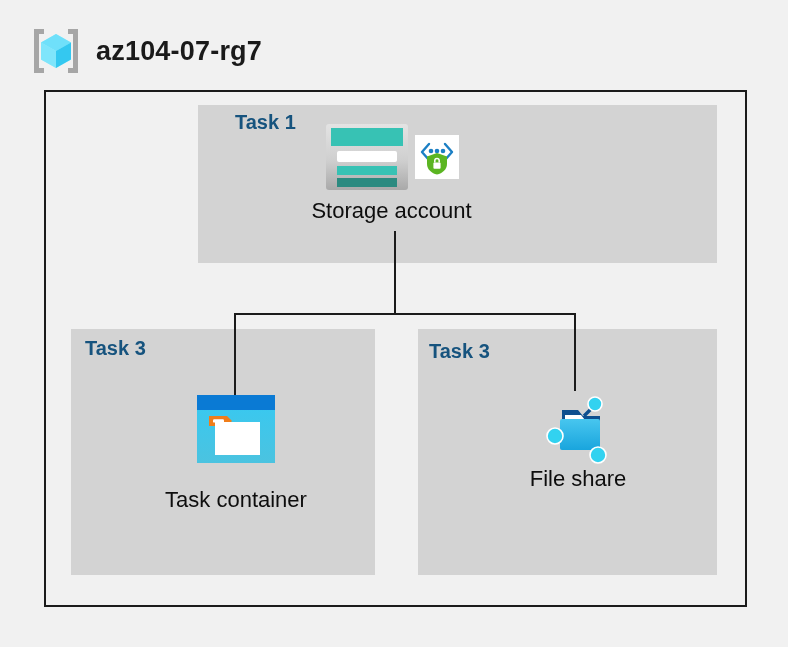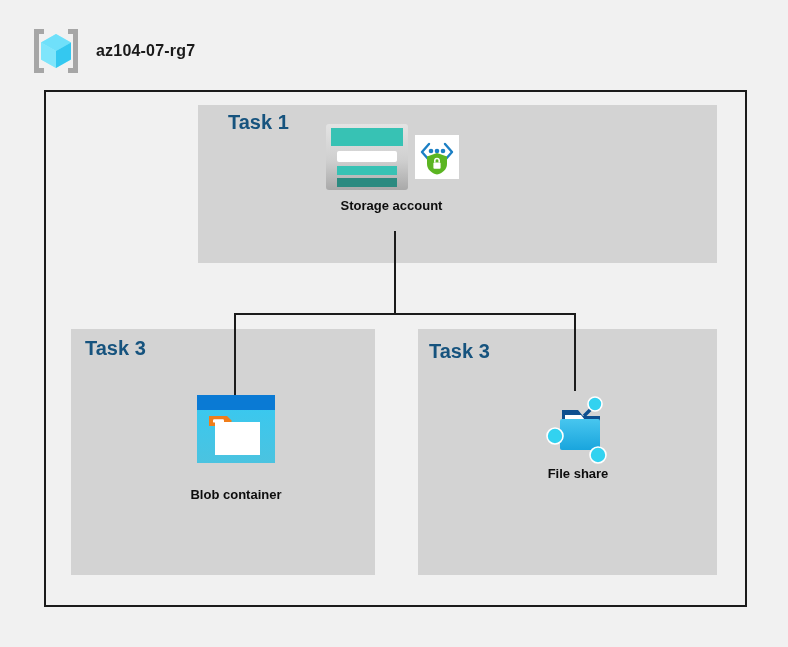--- a/index.html
+++ b/index.html
@@ -23,21 +23,21 @@
     display: flex;
     align-items: center;
     gap: 14px;
   }
   #rg-header .rg-icon {
     width: 52px;
     height: 50px;
     display: block;
   }
   #rg-title {
-    font-size: 16px;
+    font-size: 27px;
     font-weight: bold;
     color: #1a1a1a;
     letter-spacing: 0.2px;
     white-space: nowrap;
   }
 
   
   #rg-frame {
     position: absolute;
     left: 44px;
@@ -72,34 +72,34 @@
     width: 299px;
     height: 246px;
   }
   .task-label {
     position: absolute;
     font-size: 20px;
     font-weight: bold;
     color: #16537e;
     white-space: nowrap;
   }
-  #label-task1 { left: 228px; top: 111px; }
+  #label-task1 { left: 235px; top: 111px; }
   #label-task5 { left: 85px;  top: 337px; }
   #label-task3 { left: 429px; top: 340px; }
 
   
   .node {
     position: absolute;
     display: flex;
     flex-direction: column;
     align-items: center;
   }
   .node-caption {
-    font-size: 13px;
-    font-weight: bold;
+    font-size: 22px;
+    font-weight: normal;
     color: #0d0d0d;
     white-space: nowrap;
     text-align: center;
   }
   #node-storage       { left: 289px; top: 118px; width: 205px; }
   #node-storage .icon-row {
     display: flex;
     align-items: center;
     justify-content: center;
     gap: 6px;
@@ -207,21 +207,21 @@
       </linearGradient>
     </defs>
     <rect x="0" y="0" width="78" height="68" fill="url(#blobBody)"></rect>
     <rect x="0" y="0" width="78" height="15" fill="#0a7ad4"></rect>
 
     <path d="M12 21 L30 21 L35 26 L30 31 L12 31 Z" fill="#f07d1a"></path>
     <rect x="16" y="24.2" width="11" height="3.4" rx="1.2" fill="#ffffff"></rect>
 
     <rect x="18" y="27" width="45" height="33" fill="#ffffff"></rect>
   </svg>
-  <div class="node-caption">Blob container</div>
+  <div class="node-caption">Task container</div>
 </div>
 
 <div id="node-fileshare" class="node">
   <svg width="80" height="76" viewBox="0 0 80 76" xmlns="http://www.w3.org/2000/svg">
     <defs>
       <linearGradient id="fsFolder" x1="0" y1="0" x2="0" y2="1">
         <stop offset="0%" stop-color="#48c6ef"></stop>
         <stop offset="100%" stop-color="#19a5dd"></stop>
       </linearGradient>
     </defs>

